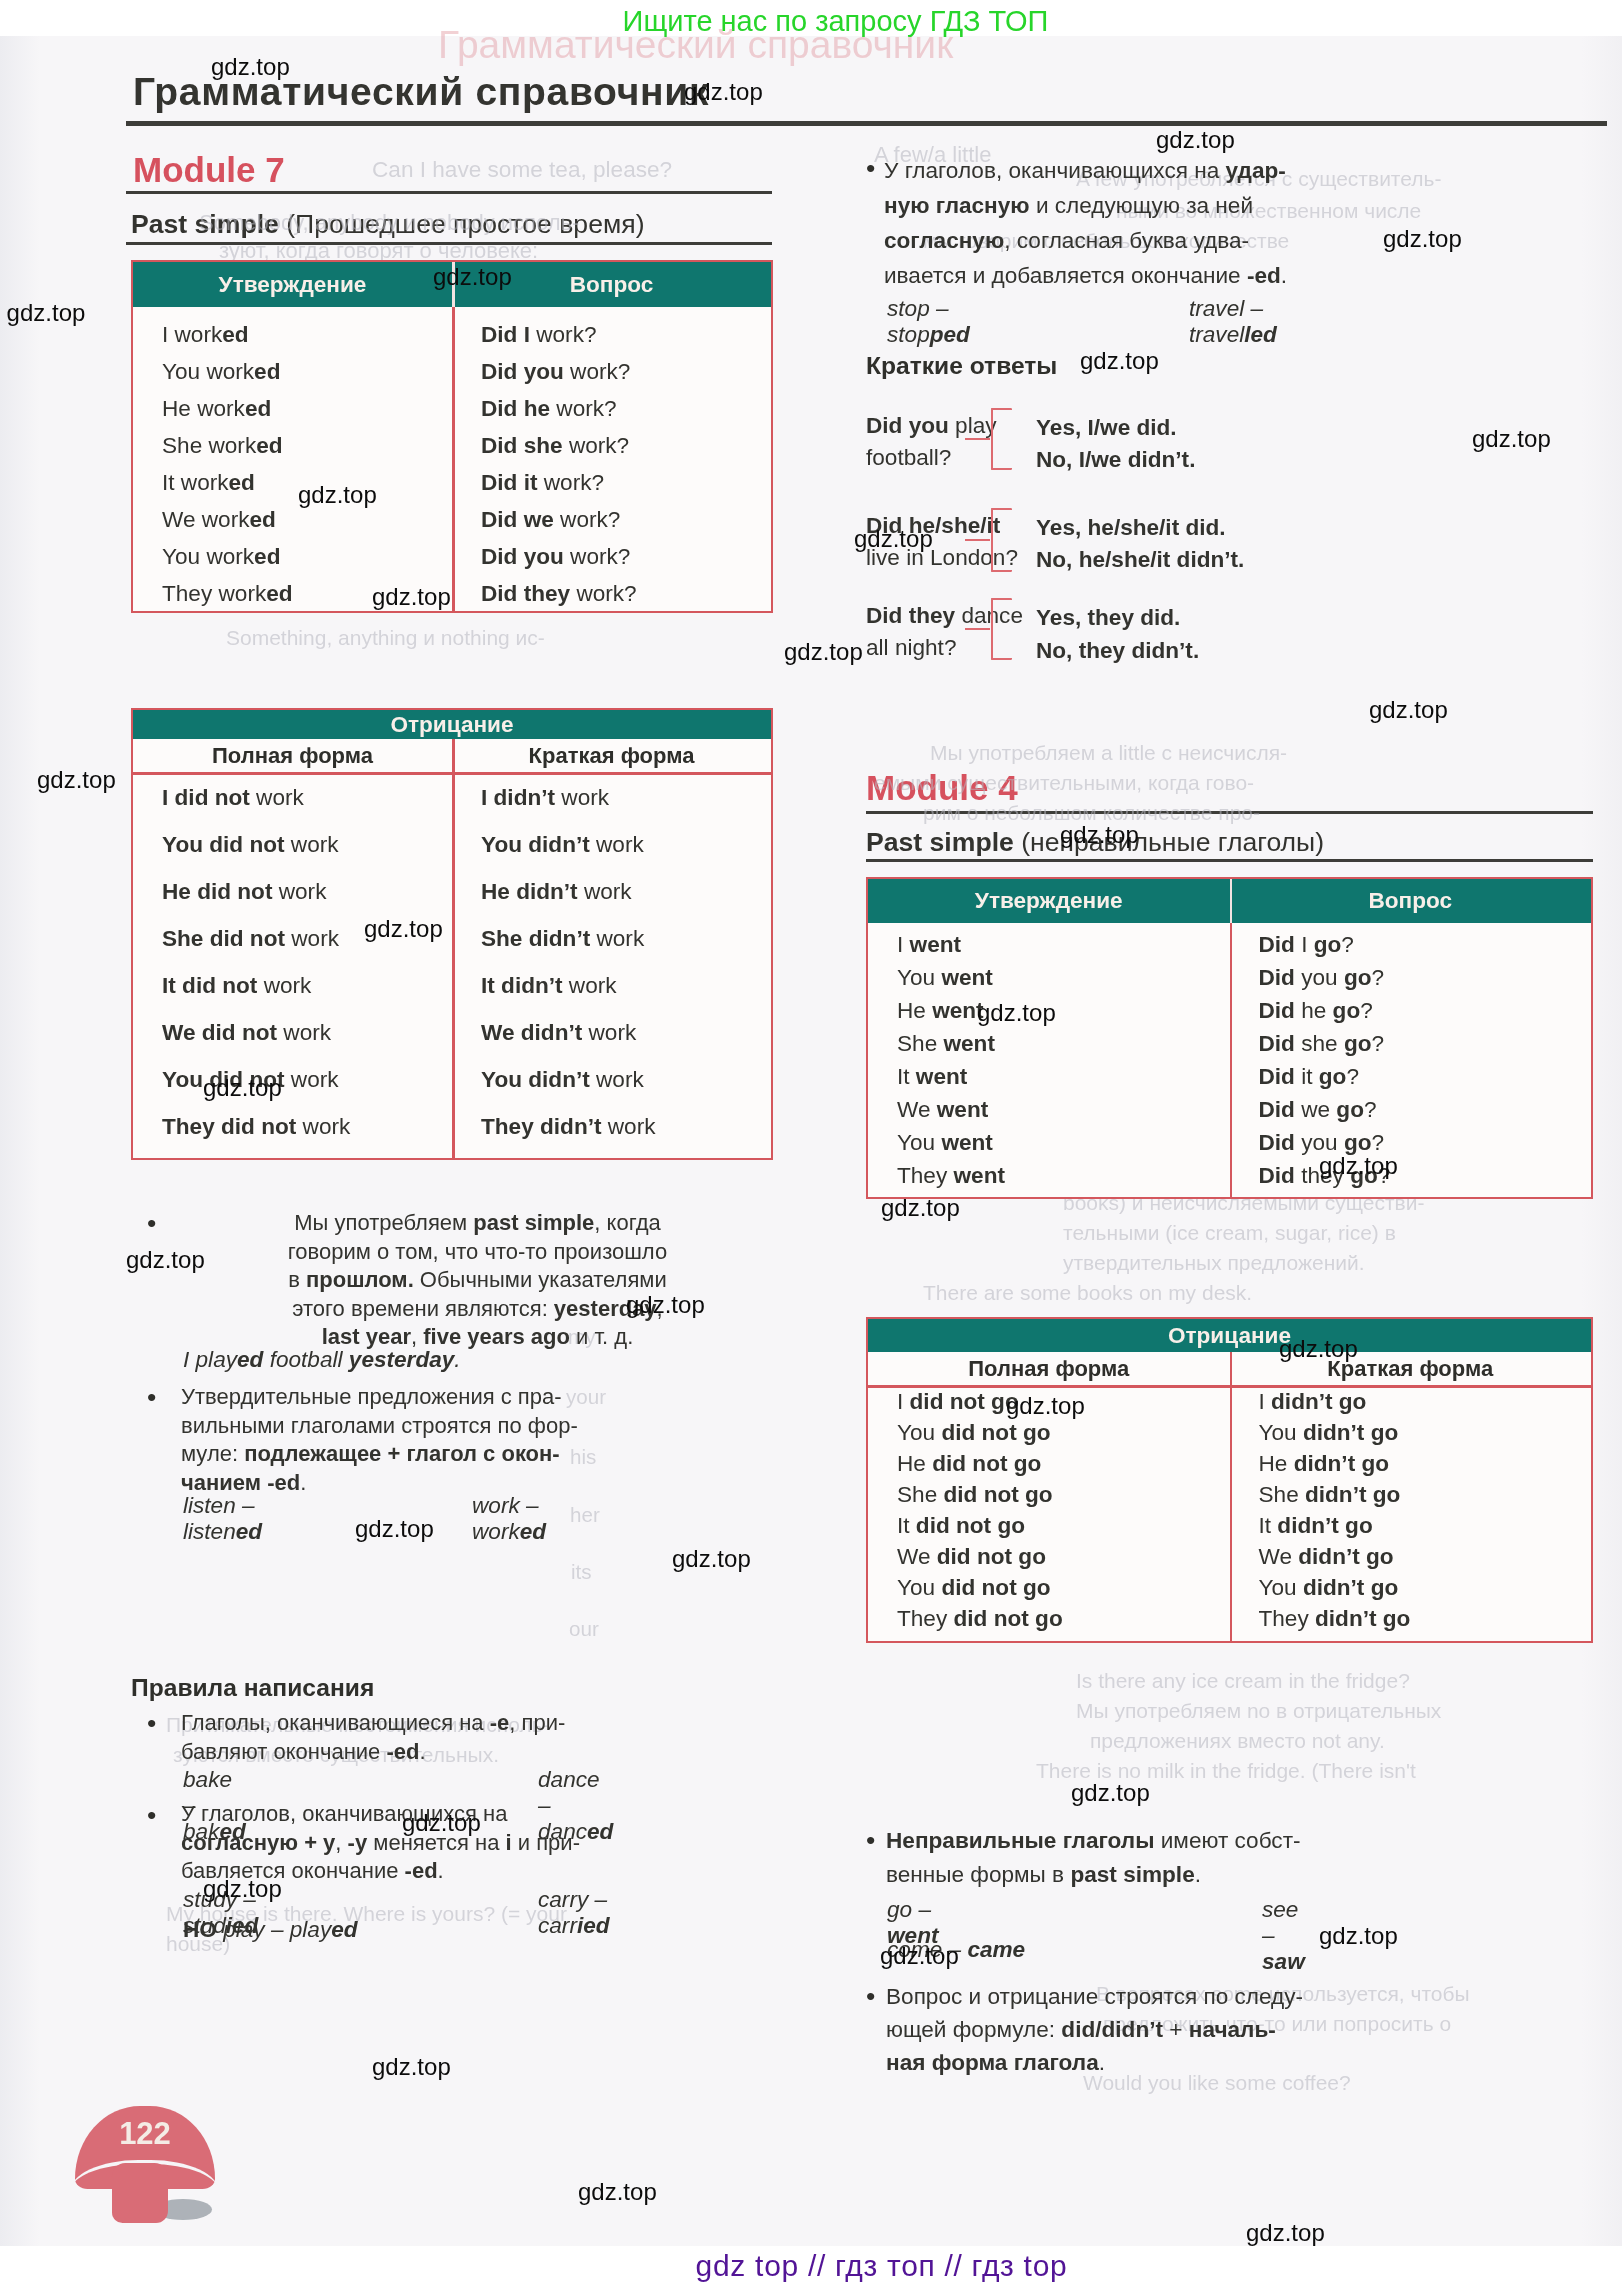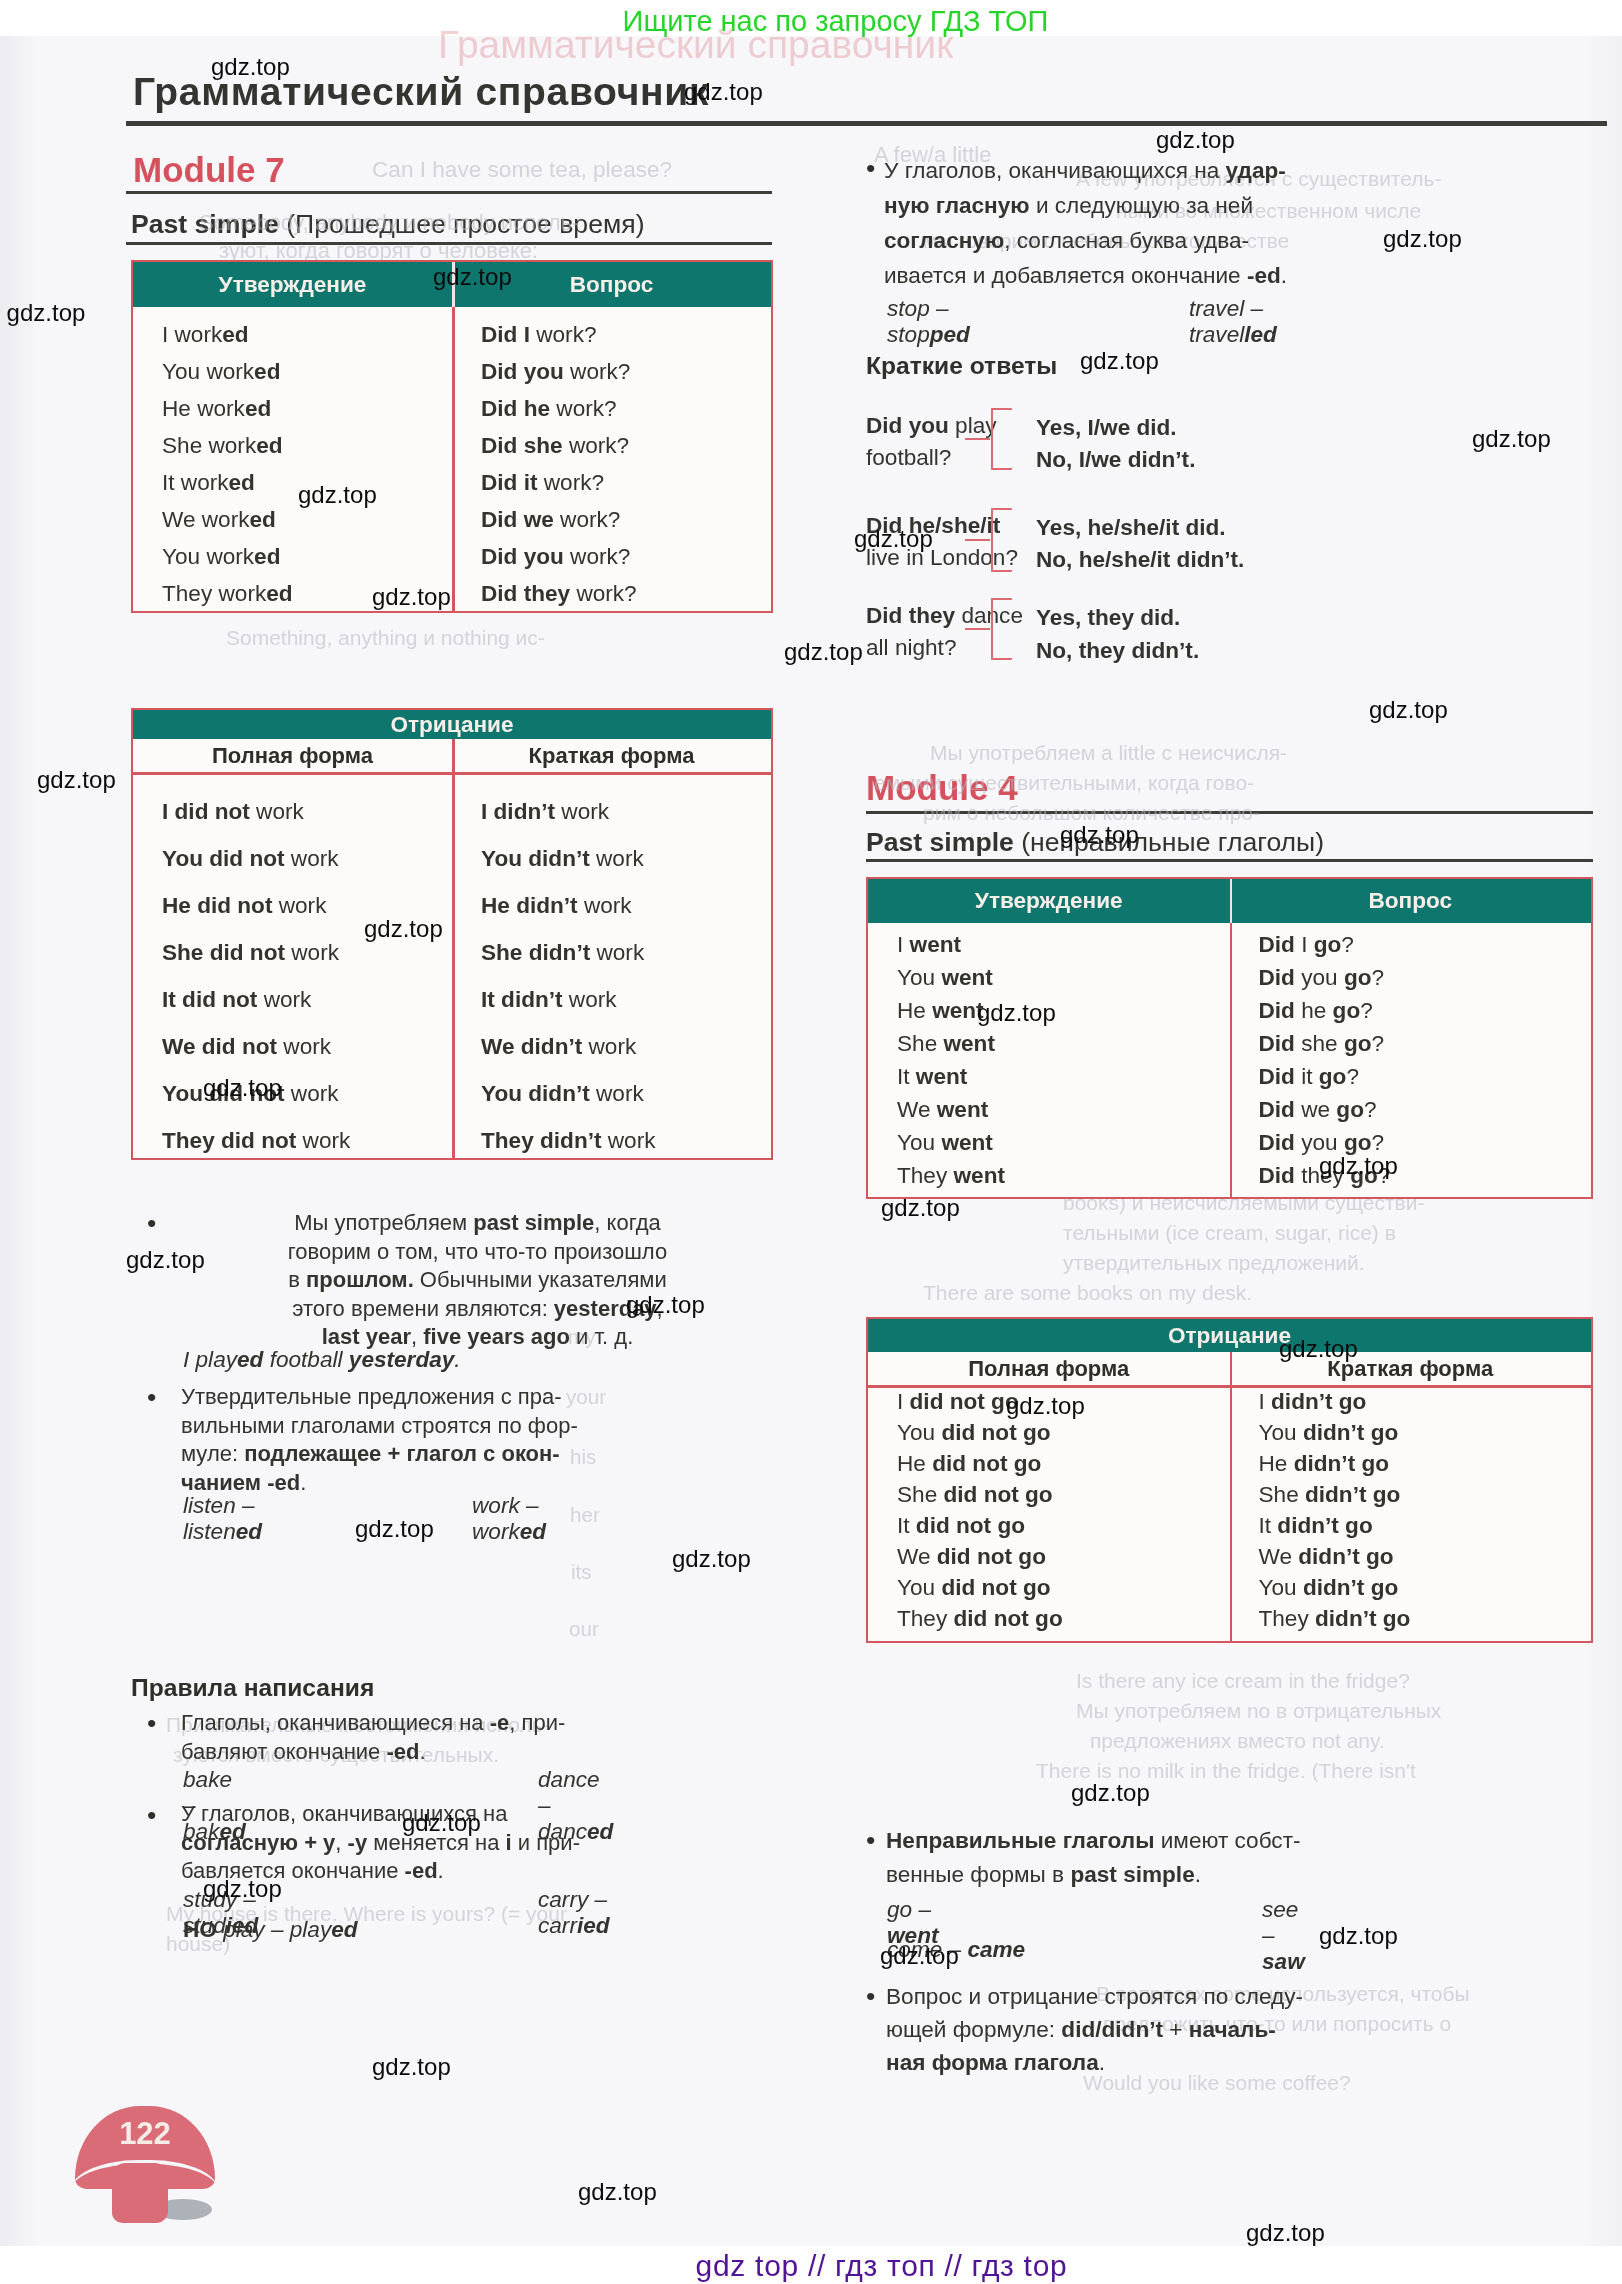--- a/index.html
+++ b/index.html
@@ -212,21 +212,21 @@
 
 <div class="gtable" style="left:131px;top:708px;width:642px;height:452px;">
   <div class="band single" style="height:29px;">
     <span>Отрицание</span>
   </div>
   <div class="subrow" style="height:33px;">
     <span>Полная форма</span>
     <span>Краткая форма</span>
   </div>
   <div class="redline"></div>
-  <div class="tbody" style="--pitch:47px;padding-top:24px;height:372px;">
+  <div class="tbody" style="--pitch:47px;padding-top:10px;height:372px;">
 
   <div class="trow">
         <div><b>I did not</b> work</div>
         <div><b>I didn’t</b> work</div>
       </div>
       <div class="trow">
         <div><b>You did not</b> work</div>
         <div><b>You didn’t</b> work</div>
       </div>
       <div class="trow">

